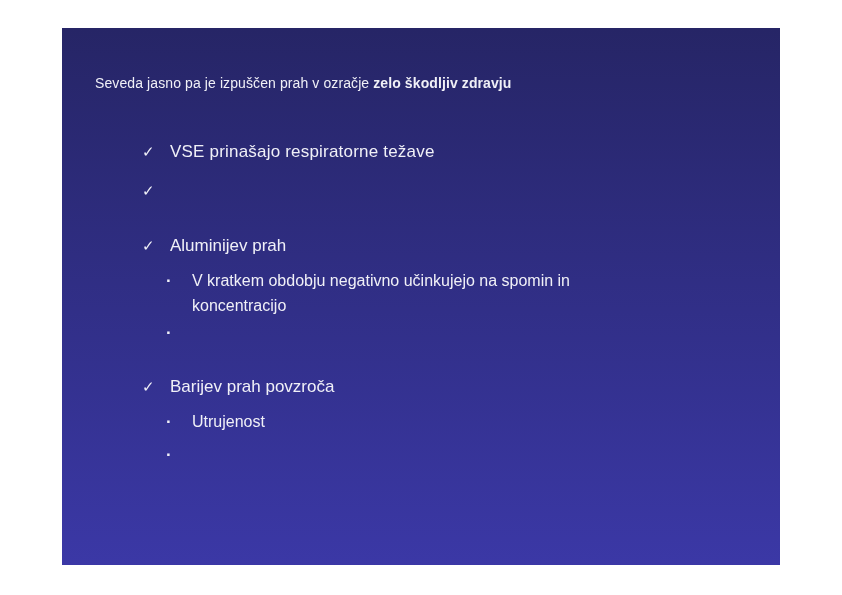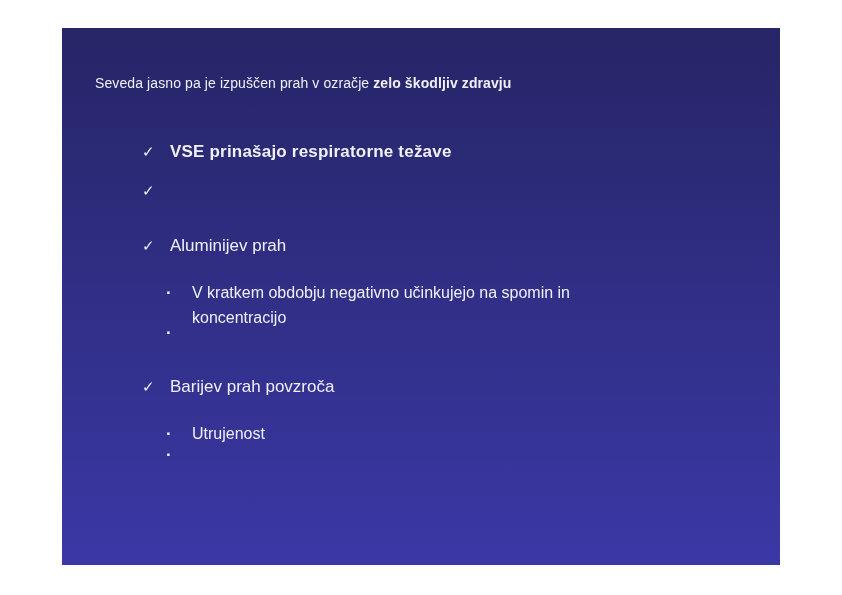--- a/index.html
+++ b/index.html
@@ -40,37 +40,36 @@
     padding-left: 80px;
     font-size: 17px;
     line-height: 1.3;
   }
   .row.l1 .mark {
     display: inline-block;
     width: 28px;
     font-size: 15px;
     flex: 0 0 28px;
   }
-  .row.l1.boldtxt .txt { font-weight: bold; letter-spacing: 0.2px; }
+  .row.l1.boldtxt .txt { font-weight: normal; letter-spacing: 0.2px; }
   .row.l2 {
     padding-left: 104px;
     font-size: 16px;
     line-height: 25px;
   }
   .row.l2 .mark {
     display: inline-block;
     width: 26px;
     flex: 0 0 26px;
     font-size: 17px;
     font-weight: bold;
   }
   .row.l2 .txt {
     display: inline-block;
     max-width: 458px;
-    margin-top: 12px;
   }
   .mark { user-select: none; }
 </style>
 </head>
 <body style="background: rgb(255, 255, 255);">
 
 <div class="slide" style="background: linear-gradient(rgb(38, 37, 102) 0%, rgb(59, 56, 166) 100%); color: rgb(240, 240, 247);">
 
   <div class="title"><span>Seveda jasno pa je izpuščen prah v ozračje </span><span class="b">zelo škodljiv zdravju</span></div>
 

